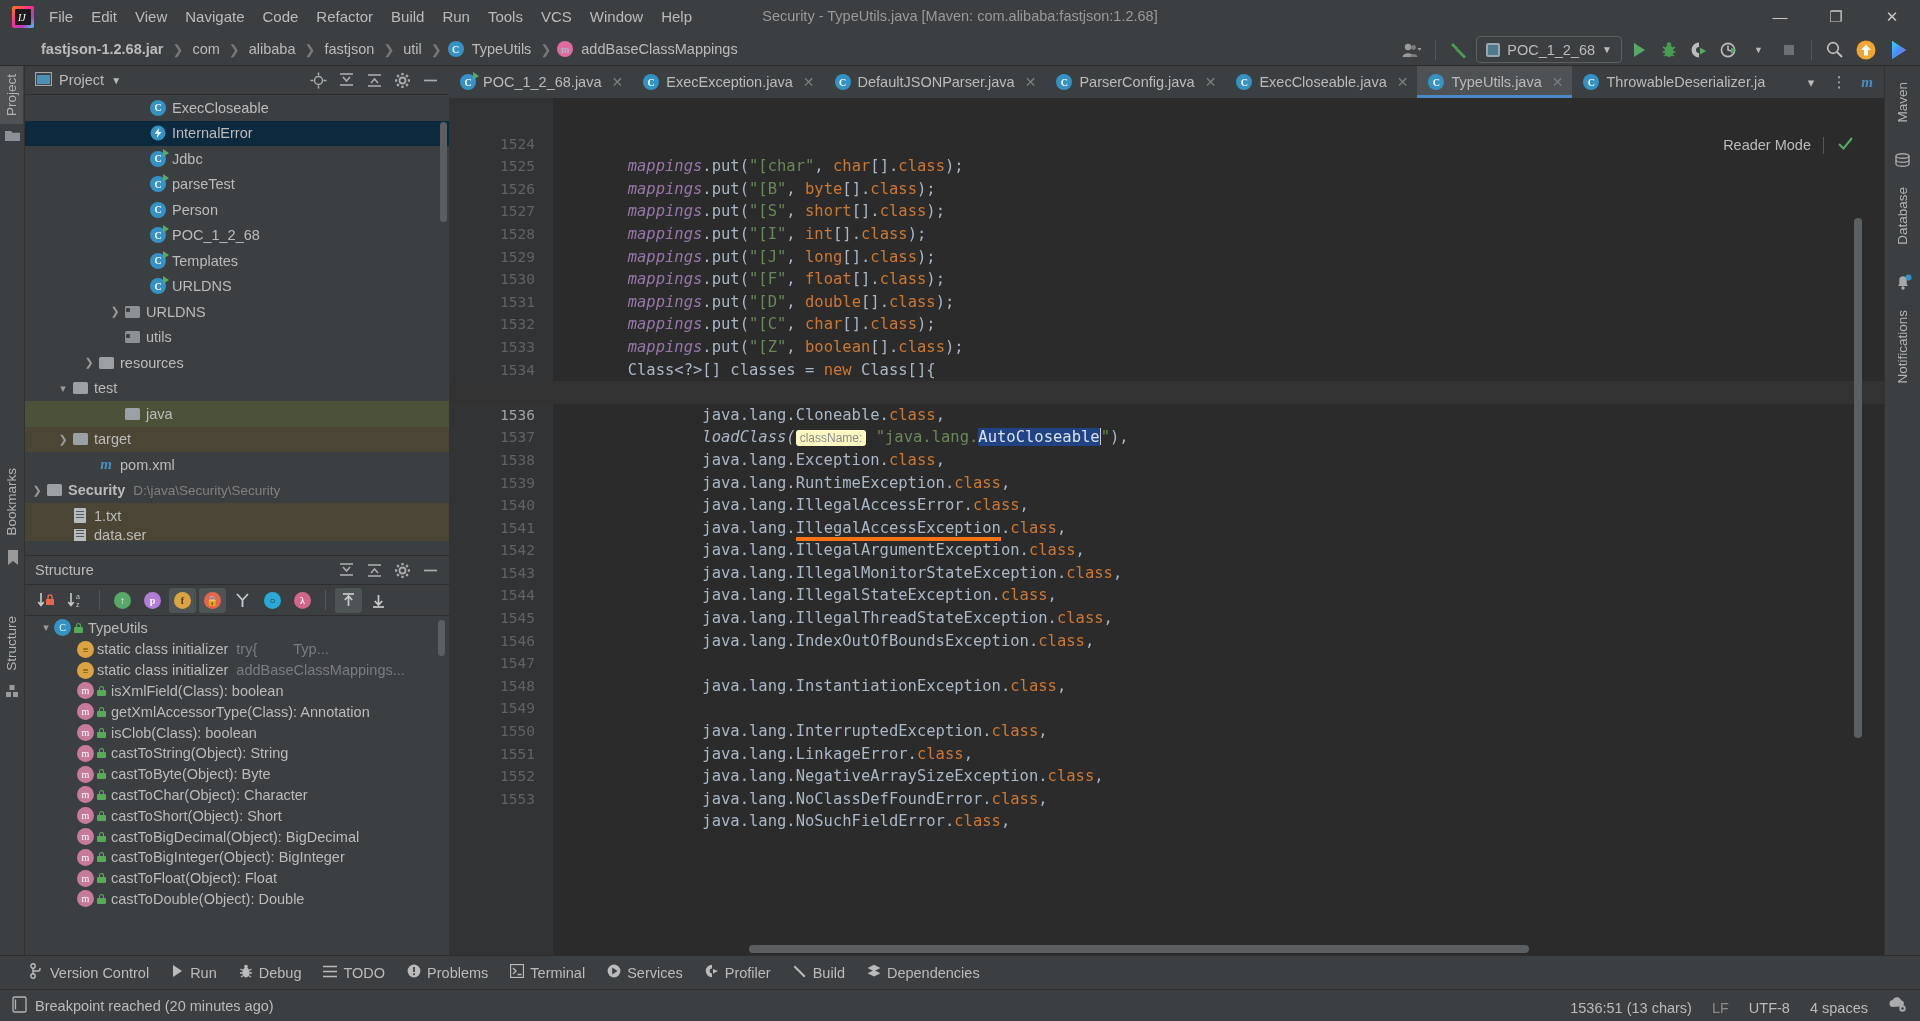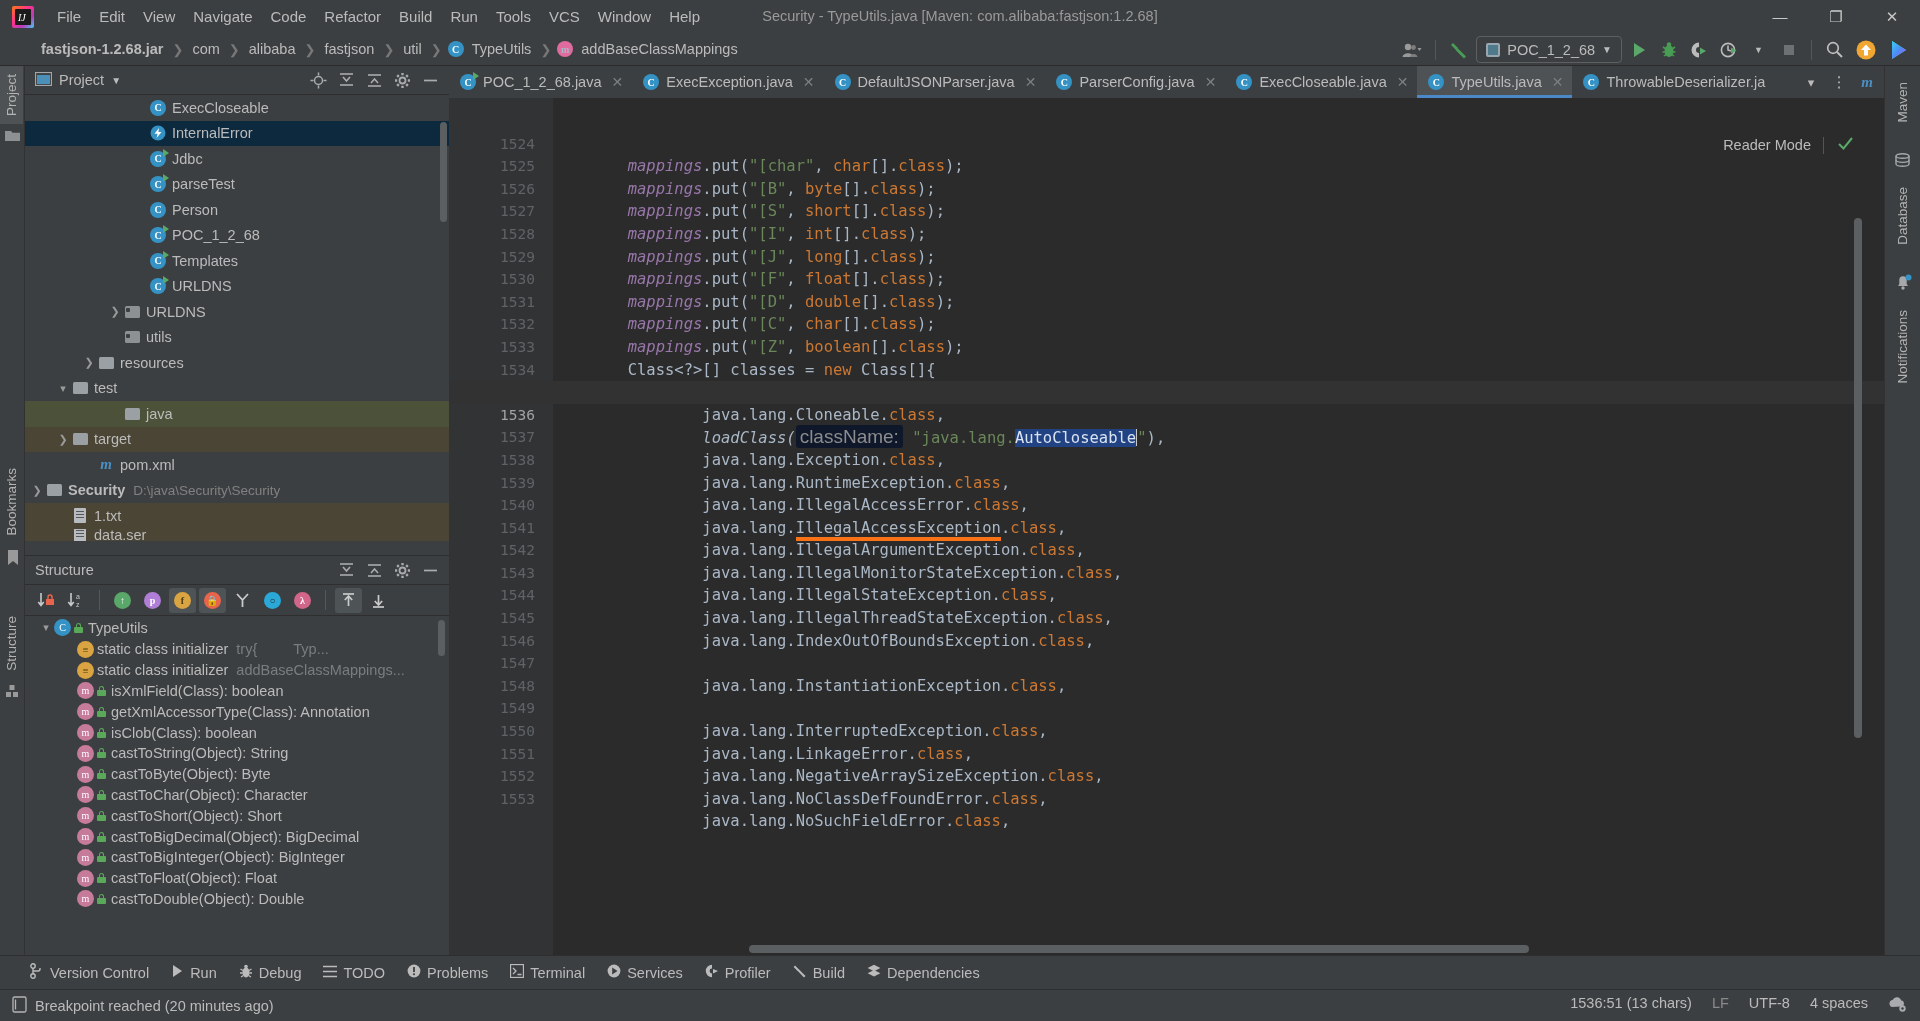--- a/index.html
+++ b/index.html
@@ -10,21 +10,21 @@
     color:#bbbbbb;
     -webkit-font-smoothing:antialiased;
   }
   .app{ position:relative; width:1920px; height:1021px; background:#3c3f41; }
 
   
   .titlebar{
     position:absolute; left:0; top:0; width:1920px; height:33px;
     background:#3c3f41; display:flex; align-items:center;
   }
-  .logo{ width:22px; height:22px; margin-left:12px; margin-right:14px; position:relative; flex:none; }
+  .logo{ width:22px; height:22px; margin-left:12px; margin-right:6px; position:relative; flex:none; }
   .logo .l1{ position:absolute; left:0; top:0; width:22px; height:22px; background:linear-gradient(135deg,#f97a12 0%, #ff318c 40%, #b63dbd 70%, #3dd2f0 100%); border-radius:2px;}
   .logo .l2{ position:absolute; left:3px; top:3px; width:16px; height:16px; background:#1b1b1b; border-radius:1px;}
   .logo .l3{ position:absolute; left:6px; top:6px; color:#fff; font-size:10px; font-family:"Liberation Serif",serif; font-style:italic;}
   .menu{ display:flex; align-items:center; height:33px; }
   .menu-item{ padding:3px 9px; color:#bbbbbb; font-size:15px; cursor:default; }
   .win-title{
     position:absolute; left:0; top:0; width:1920px; height:33px; line-height:33px;
     text-align:center; color:#9a9a9a; font-size:14.5px; pointer-events:none;
   }
   .win-ctrl{ position:absolute; top:0; height:33px; display:flex; align-items:center; right:0;}
@@ -139,41 +139,41 @@
   .cl .ln{ position:absolute; left:0; width:86px; text-align:right; color:#606366; font-size:14.5px;
            font-family:"DejaVu Sans Mono", monospace;}
   .cl .tx{ position:absolute; left:104px; }
   .cl.cur{ background:#323232; }
   .cl.cur .ln{ color:#a4a3a3; }
   .k{ color:#cc7832; }
   .s{ color:#6a8759; }
   .f{ color:#9876aa; font-style:italic; }
   .n{ color:#a9b7c6; }
   .mth{ color:#a9b7c6; }
-  .hint{ background:#0f172a; color:#8c8c8c; font-size:19px; border-radius:3px; padding:1px 4px;
+  .hint{ background:#fef9c3; color:#8c8c8c; font-size:12px; border-radius:3px; padding:1px 4px;
          font-family:"Liberation Sans",sans-serif;}
   .selhl{ background:#214283; color:#d9e2ef; }
   .caret{ display:inline-block; width:1px; background:#c8c8c8; height:17px; vertical-align:-3px;}
   .underlink{ color:#a9b7c6; border-bottom:4px solid #f97316; }
   .italic{ font-style:italic; }
   .hscroll{ position:absolute; left:300px; bottom:2px; height:8px; width:780px; background:#5c5f61; border-radius:4px;}
   .editor-vscroll{ position:absolute; right:22px; top:120px; width:8px; height:520px; background:#5c5f61; border-radius:4px;}
 
   
   .rightstrip{ position:absolute; right:0; top:66px; width:36px; height:889px; background:#3c3f41;
                border-left:1px solid #323232; display:flex; flex-direction:column; align-items:center; padding-top:8px; gap:8px;}
 
   
   .bottombar{ position:absolute; left:0; bottom:32px; width:1920px; height:34px; background:#3c3f41;
               display:flex; align-items:center; padding-left:30px; gap:22px; border-top:1px solid #2e2e2e;}
   .bitem{ display:flex; align-items:center; gap:6px; color:#bbbbbb; font-size:14.5px;}
   .statusbar{ position:absolute; left:0; bottom:0; width:1920px; height:32px; background:#3c3f41;
               display:flex; align-items:center; padding:12px 12px; border-top:1px solid #2e2e2e; }
   .status-left{ display:flex; align-items:center; gap:8px; color:#bbbbbb; font-size:14.5px;}
-  .status-right{ margin-left:auto; display:flex; align-items:flex-start; gap:20px; color:#bbbbbb; font-size:14.5px;}
+  .status-right{ margin-left:auto; display:flex; align-items:flex-end; gap:20px; color:#bbbbbb; font-size:14.5px;}
   .dim{ color:#8a8a8a; }
 </style>
 </head>
 <body>
 
 <div class="app">
 
   <div class="titlebar">
     <div class="logo">
       <div class="l1"></div>

